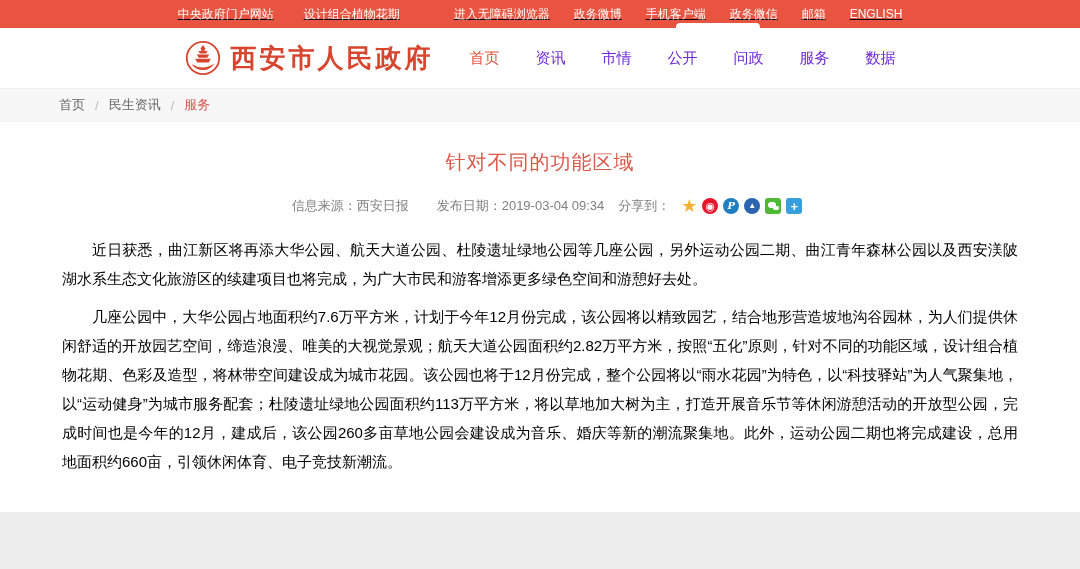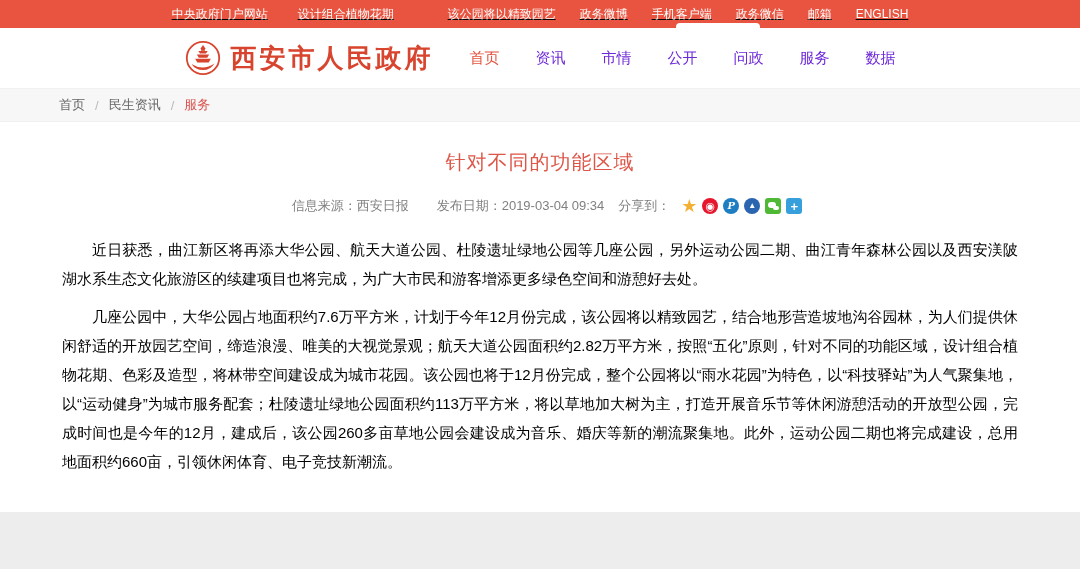--- a/index.html
+++ b/index.html
@@ -72,21 +72,21 @@
 </head>
 <body>
 
 <div class="topbar">
   <div class="topbar-inner container">
     <div class="toplinks left">
       <span class="toplink">中央政府门户网站</span>
       <span class="toplink">设计组合植物花期</span>
     </div>
     <div class="toplinks right">
-      <span class="toplink">该公园将以精致园艺</span>
+      <span class="toplink">进入无障碍浏览器</span>
       <span class="toplink">政务微博</span>
       <span class="toplink">手机客户端</span>
       <span class="toplink">政务微信</span>
       <span class="toplink">邮箱</span>
       <span class="toplink">ENGLISH</span>
     </div>
   </div>
   <div class="topbar-notch"></div>
 </div>
 

